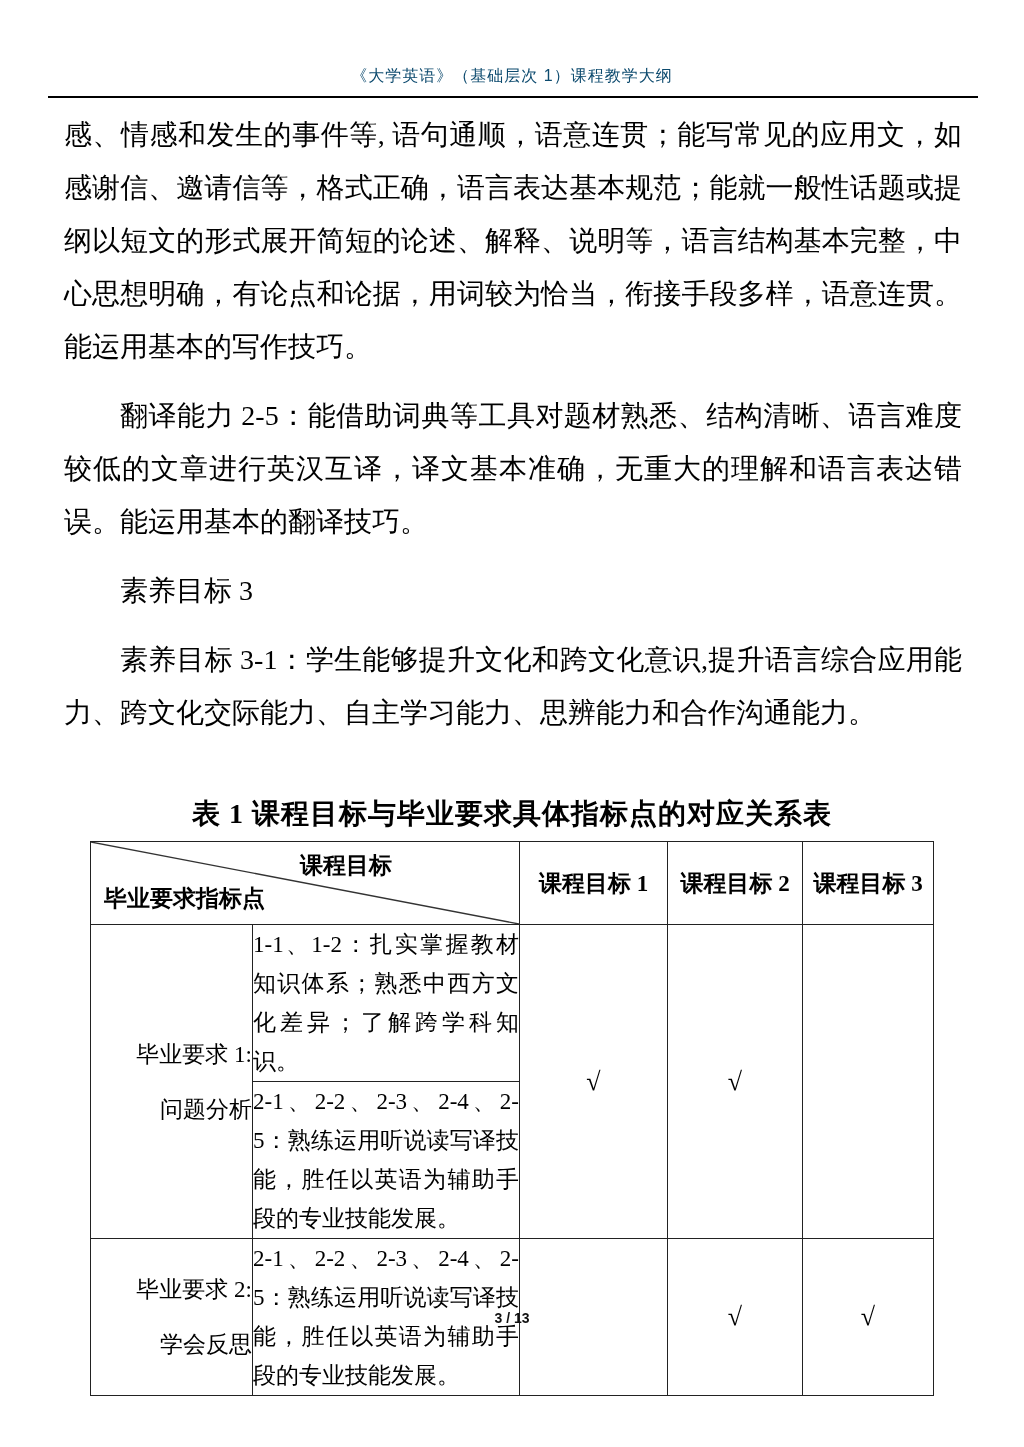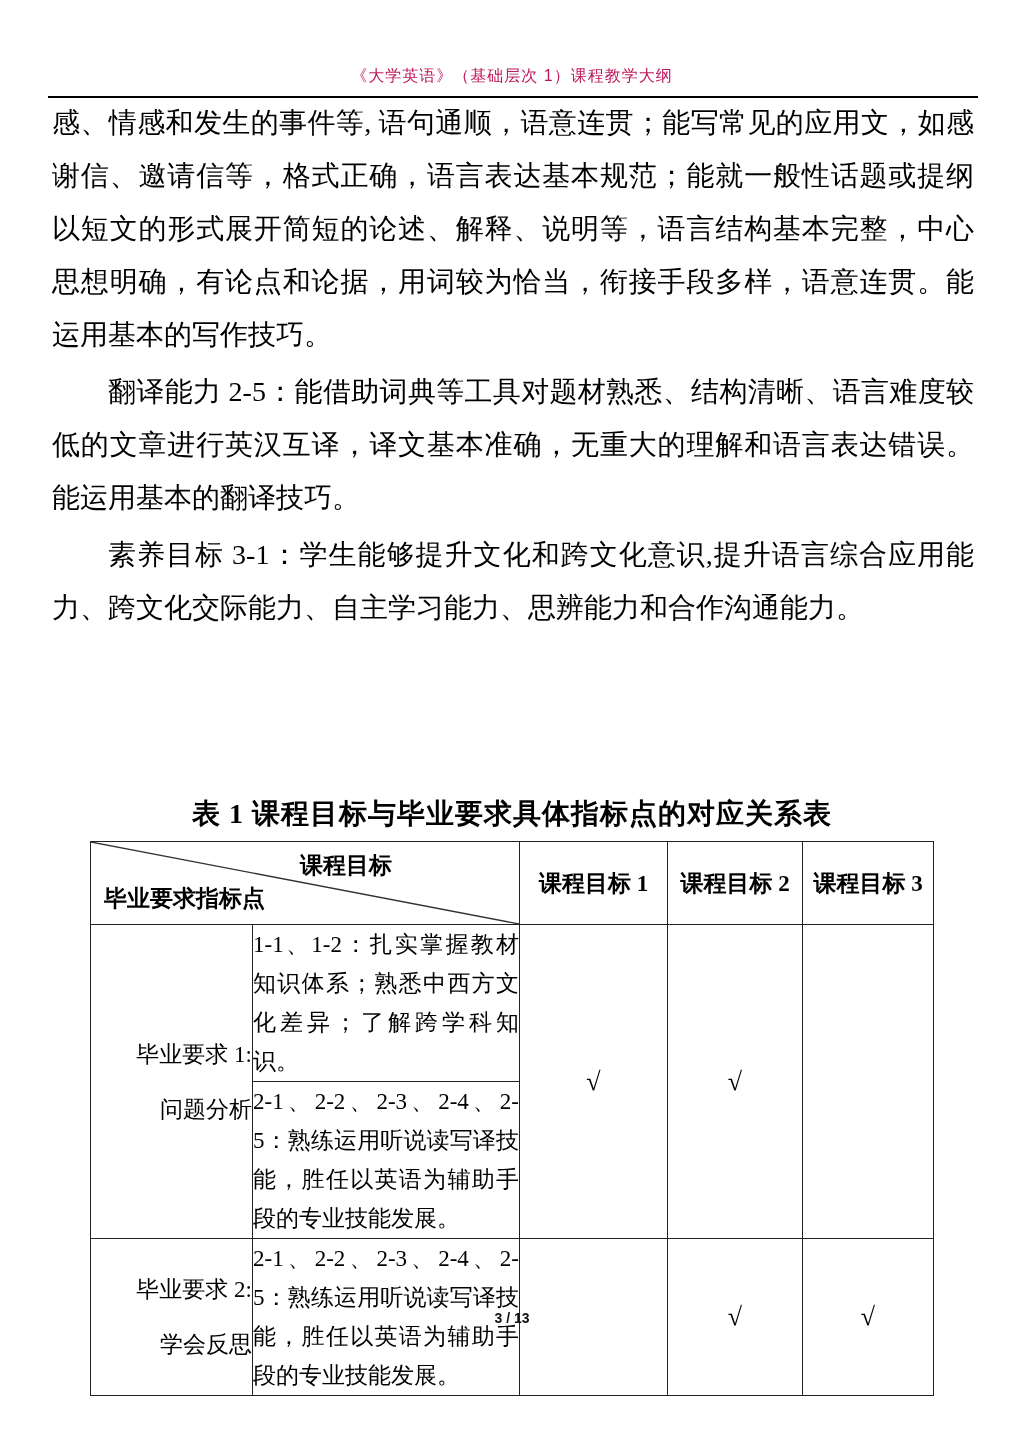--- a/index.html
+++ b/index.html
@@ -5,31 +5,31 @@
   html,body{margin:0;padding:0;}
   body{
     width:1024px;height:1447px;position:relative;background:#ffffff;color:#000;
     font-family:"Liberation Serif","DejaVu Serif",serif;
     overflow:hidden;
   }
   
   .page-header{
     position:absolute;top:66px;left:0;width:1024px;text-align:center;
     font-family:"Liberation Sans","DejaVu Sans",sans-serif;
-    font-size:16px;color:#be185d;letter-spacing:1px;
+    font-size:16px;color:#0c4a6e;letter-spacing:1px;
   }
   .header-rule{
     position:absolute;top:96px;left:48px;width:930px;height:2px;background:#000;
   }
   
   .content{
     position:absolute;top:92px;left:48px;width:930px;
     font-size:28px;line-height:53px;text-align:justify;
   }
-  .content p{margin:4px;padding:0;}
+  .content p{margin:16px;padding:0;}
   .content p.indent{text-indent:56px;}
   .content b{font-weight:400;}
   
   .table-title{
     position:absolute;top:795px;left:0;width:1024px;text-align:center;
     font-size:28px;font-weight:700;letter-spacing:1px;
   }
   
   table.corr{
     position:absolute;top:841px;left:90px;
@@ -68,20 +68,21 @@
 </style>
 </head>
 <body>
 
 <div class="page-header">《大学英语》（基础层次 1）课程教学大纲</div>
 <div class="header-rule"></div>
 
 <div class="content">
   <p><b></b><span>感、情感和发生的事件等, 语句通顺，语意连贯；能写常见的应用文，如感谢信、邀请信等，格式正确，语言表达基本规范；能就一般性话题或提纲以短文的形式展开简短的论述、解释、说明等，语言结构基本完整，中心思想明确，有论点和论据，用词较为恰当，衔接手段多样，语意连贯。能运用基本的写作技巧。</span></p>
   <p class="indent"><b>翻译能力 2-5：</b><span>能借助词典等工具对题材熟悉、结构清晰、语言难度较低的文章进行英汉互译，译文基本准确，无重大的理解和语言表达错误。能运用基本的翻译技巧。</span></p>
+  <p class="indent"><b>素养目标 3</b><span></span></p>
   <p class="indent"><b>素养目标 3-1：</b><span>学生能够提升文化和跨文化意识,提升语言综合应用能力、跨文化交际能力、自主学习能力、思辨能力和合作沟通能力。</span></p>
 </div>
 
 <div class="table-title">表 1  课程目标与毕业要求具体指标点的对应关系表</div>
 
 <table class="corr">
   <colgroup>
     <col style="width:162px">
     <col style="width:267px">
     <col style="width:148px">

